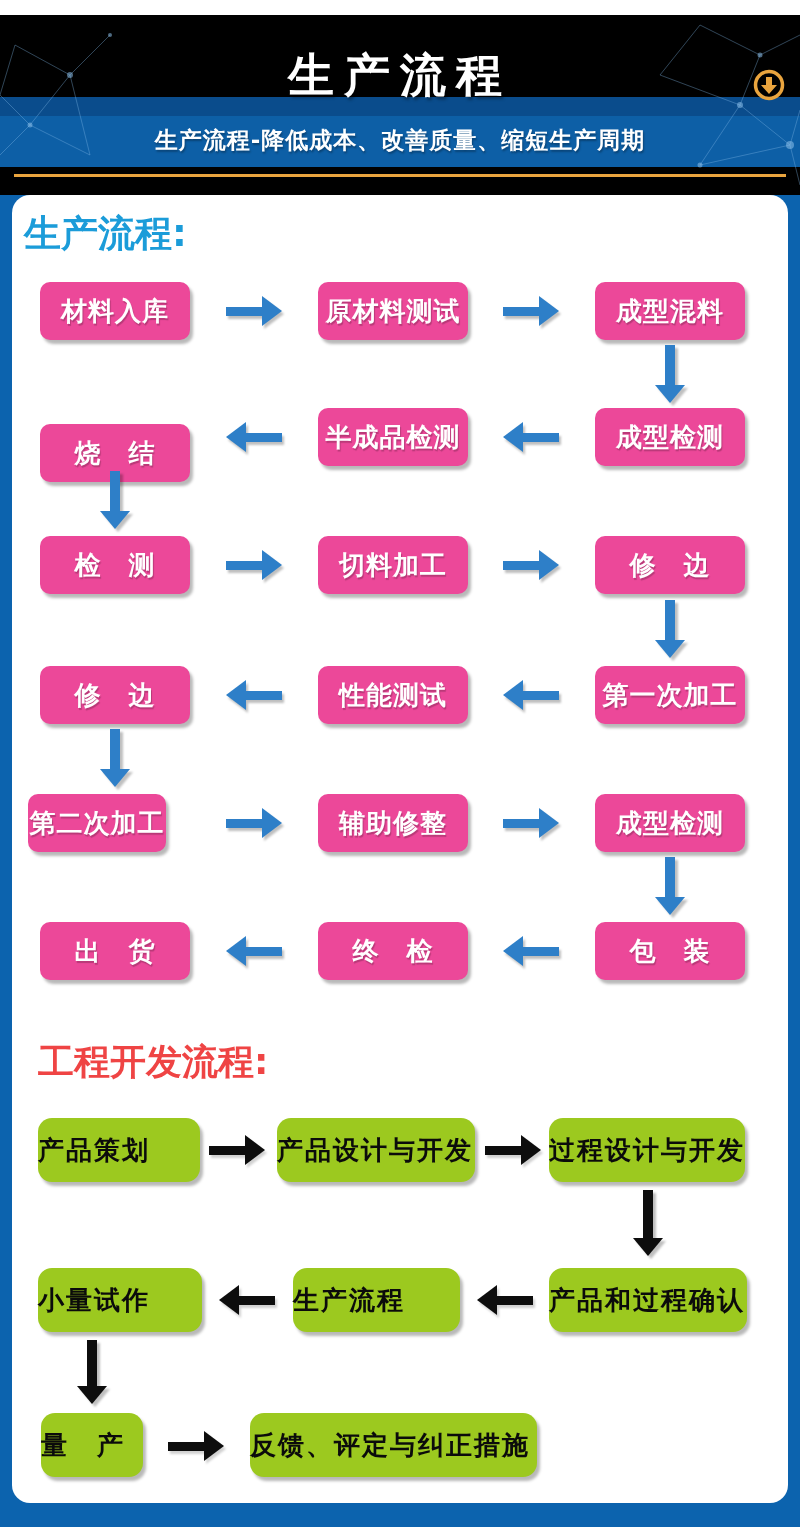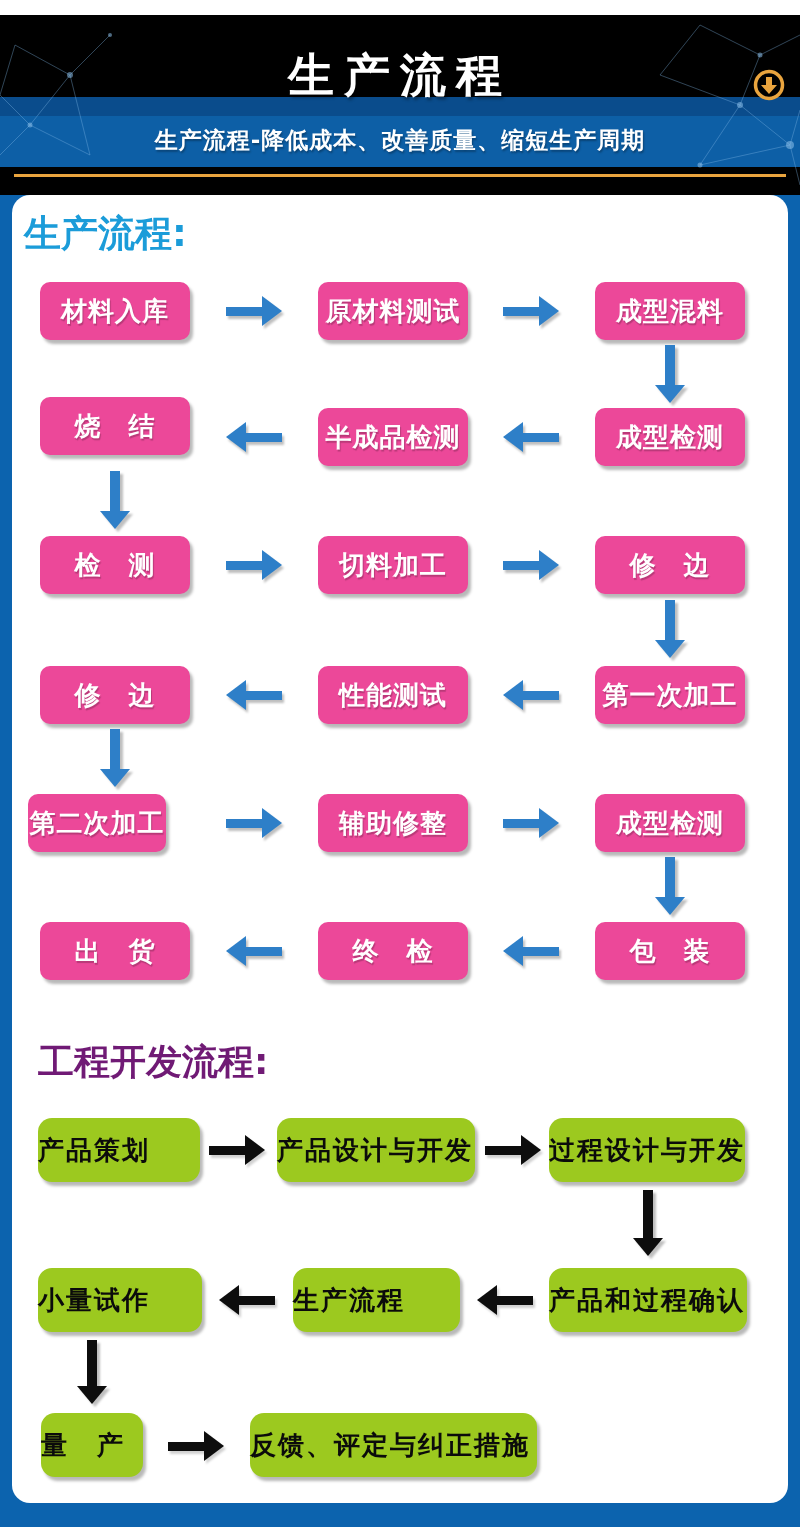--- a/index.html
+++ b/index.html
@@ -11,21 +11,21 @@
   .subband{position:absolute;left:0;top:101px;width:800px;height:51px;background:#0d5fa6;}
   .title{position:absolute;left:0;right:0;top:30px;margin:0;text-align:center;color:#fff;
          font-size:46px;font-weight:bold;letter-spacing:10px;text-shadow:2px 3px 3px rgba(0,0,0,.35);}
   .subtitle{position:absolute;left:0;right:0;top:110px;text-align:center;color:#fff;
          font-size:23px;font-weight:bold;letter-spacing:1px;text-shadow:1px 2px 2px rgba(0,0,0,.3);}
   .goldline{position:absolute;left:14px;right:14px;top:159px;height:3px;background:#e9a43e;}
   .scrollicon{position:absolute;left:753px;top:54px;width:32px;height:32px;cursor:pointer;}
   .net{position:absolute;pointer-events:none;}
   .panel{position:absolute;left:12px;top:195px;width:776px;height:1308px;background:#ffffff;border-radius:18px;}
   .h-blue{position:absolute;left:12px;top:14px;font-size:37px;font-weight:bold;color:#1b9cd9;}
-  .h-black{position:absolute;left:26px;top:843px;font-size:36px;font-weight:bold;color:#701a75;}
+  .h-black{position:absolute;left:26px;top:843px;font-size:36px;font-weight:bold;color:#ef4444;}
   .bbox{position:absolute;height:58px;line-height:58px;text-align:center;background:#ec4899;color:#fff;
         font-size:26px;font-weight:bold;letter-spacing:1px;border-radius:10px;
         box-shadow:3px 4px 3px rgba(0,0,0,.28);text-shadow:1px 2px 1px rgba(0,0,0,.22);}
   .gbox{position:absolute;height:64px;line-height:64px;background:#9cc91f;color:#0b0b0b;
         font-size:26px;font-weight:bold;letter-spacing:2px;border-radius:14px;
         box-shadow:3px 4px 3px rgba(0,0,0,.28);}
   
   .ar{position:absolute;width:56px;height:30px;--c:#2e7fc8;filter:drop-shadow(2px 3px 1px rgba(0,0,0,.25));}
   .ar.black{--c:#0d0d0d;filter:drop-shadow(2px 3px 1px rgba(0,0,0,.18));}
   .ar-r::before{content:'';position:absolute;left:0;top:11px;width:36px;height:9px;background:var(--c);}
@@ -88,21 +88,21 @@
   <div class="panel">
     <div class="h-blue">生产流程:</div>
 
     <div class="bbox" style="left:28px;top:87px;width:150px">材料入库</div>
     <div class="ar ar-r" style="left:214px;top:101px"></div>
     <div class="bbox" style="left:306px;top:87px;width:150px">原材料测试</div>
     <div class="ar ar-r" style="left:491px;top:101px"></div>
     <div class="bbox" style="left:583px;top:87px;width:150px">成型混料</div>
     <div class="ar-d" style="left:643px;top:150px;height:58px"></div>
 
-    <div class="bbox" style="left:28px;top:202px;width:150px">烧　结</div>
+    <div class="bbox" style="left:28px;top:229px;width:150px">烧　结</div>
     <div class="ar ar-l" style="left:214px;top:227px"></div>
     <div class="bbox" style="left:306px;top:213px;width:150px">半成品检测</div>
     <div class="ar ar-l" style="left:491px;top:227px"></div>
     <div class="bbox" style="left:583px;top:213px;width:150px">成型检测</div>
     <div class="ar-d" style="left:88px;top:276px;height:58px"></div>
 
     <div class="bbox" style="left:28px;top:341px;width:150px">检　测</div>
     <div class="ar ar-r" style="left:214px;top:355px"></div>
     <div class="bbox" style="left:306px;top:341px;width:150px">切料加工</div>
     <div class="ar ar-r" style="left:491px;top:355px"></div>

